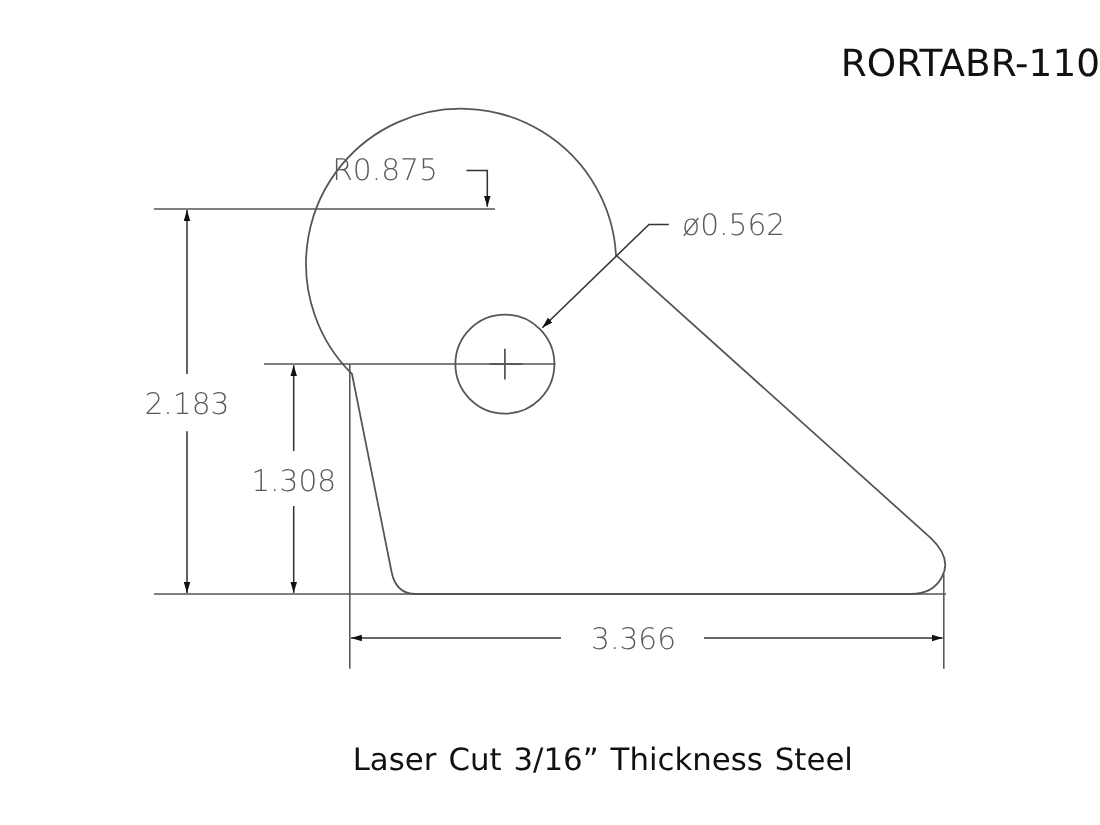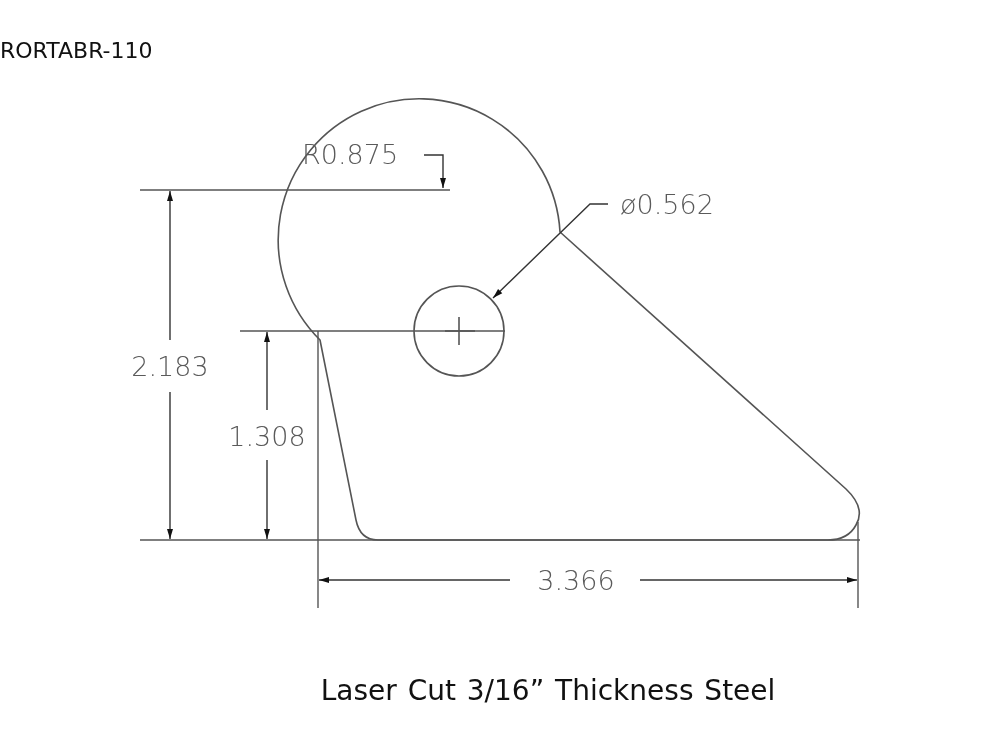--- a/index.html
+++ b/index.html
@@ -1,17 +1,17 @@
 <!DOCTYPE html>
 <html><head>
   <meta charset="utf-8">
   <style>
     html, body { margin: 0; padding: 0; background: #ffffff; }
     body { width: 1000px; height: 750px; position: relative; overflow: hidden; font-family: "DejaVu Sans", sans-serif; }
-    .title { position: absolute; left: 0; width: 1000px; top: 38px; text-align: left; font-size: 22px; color: #111; font-family: "DejaVu Sans", sans-serif; letter-spacing: 0px; }
+    .title { position: absolute; left: 0; width: 1000px; top: 38px; text-align: right; font-size: 34px; color: #111; font-family: "DejaVu Sans", sans-serif; letter-spacing: 0px; }
     .caption { position: absolute; left: 0; width: 1000px; top: 674px; text-align: center; font-size: 28px; color: #111; font-family: "DejaVu Sans", sans-serif; word-spacing: 2px; padding-left: 48px; }
     svg.drawing { position: absolute; left: 0; top: 0; }
     .dimtext { font-family: "DejaVu Sans", sans-serif; font-size: 27px; fill: #5a5a5a; font-weight: 300; }
   </style>
 </head>
 <body>
 
 <div class="title">RORTABR-110</div>
 
 <svg class="drawing" width="1000" height="750" viewBox="0 0 1000 750">

